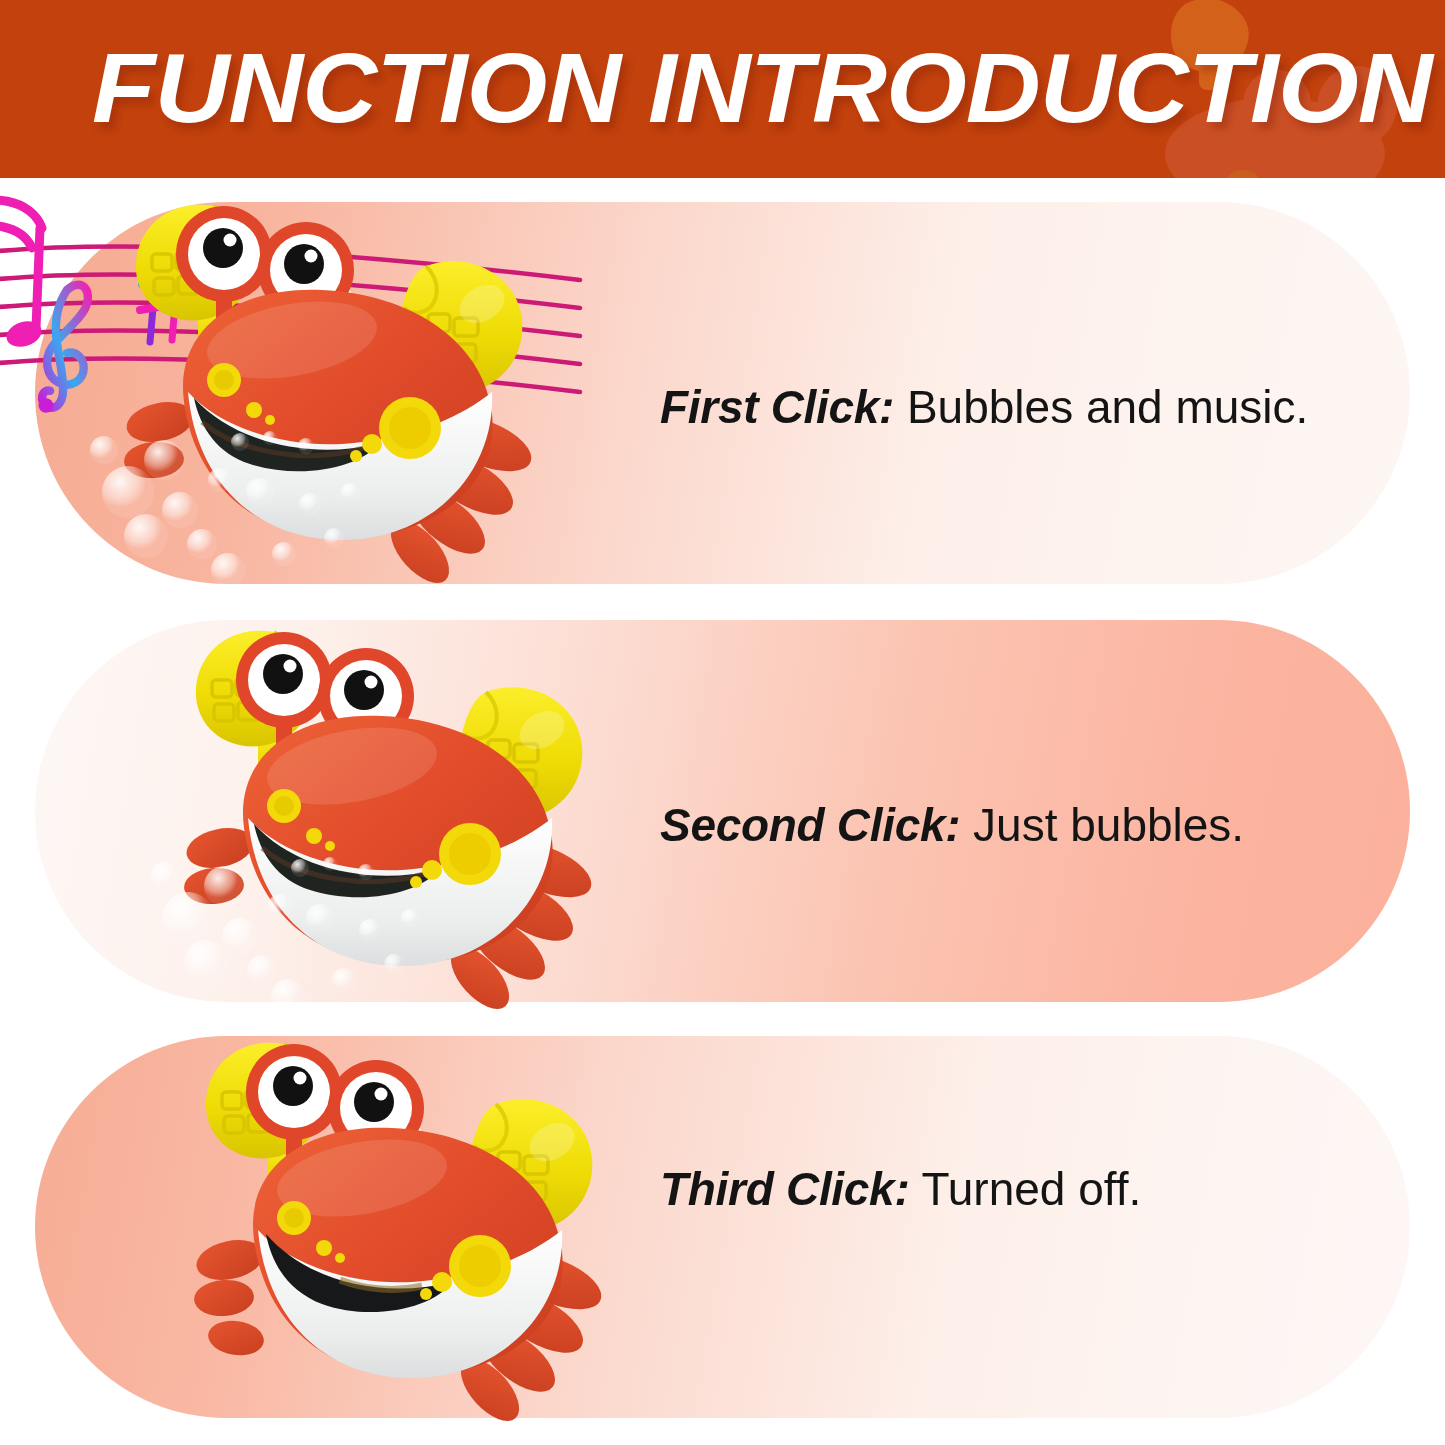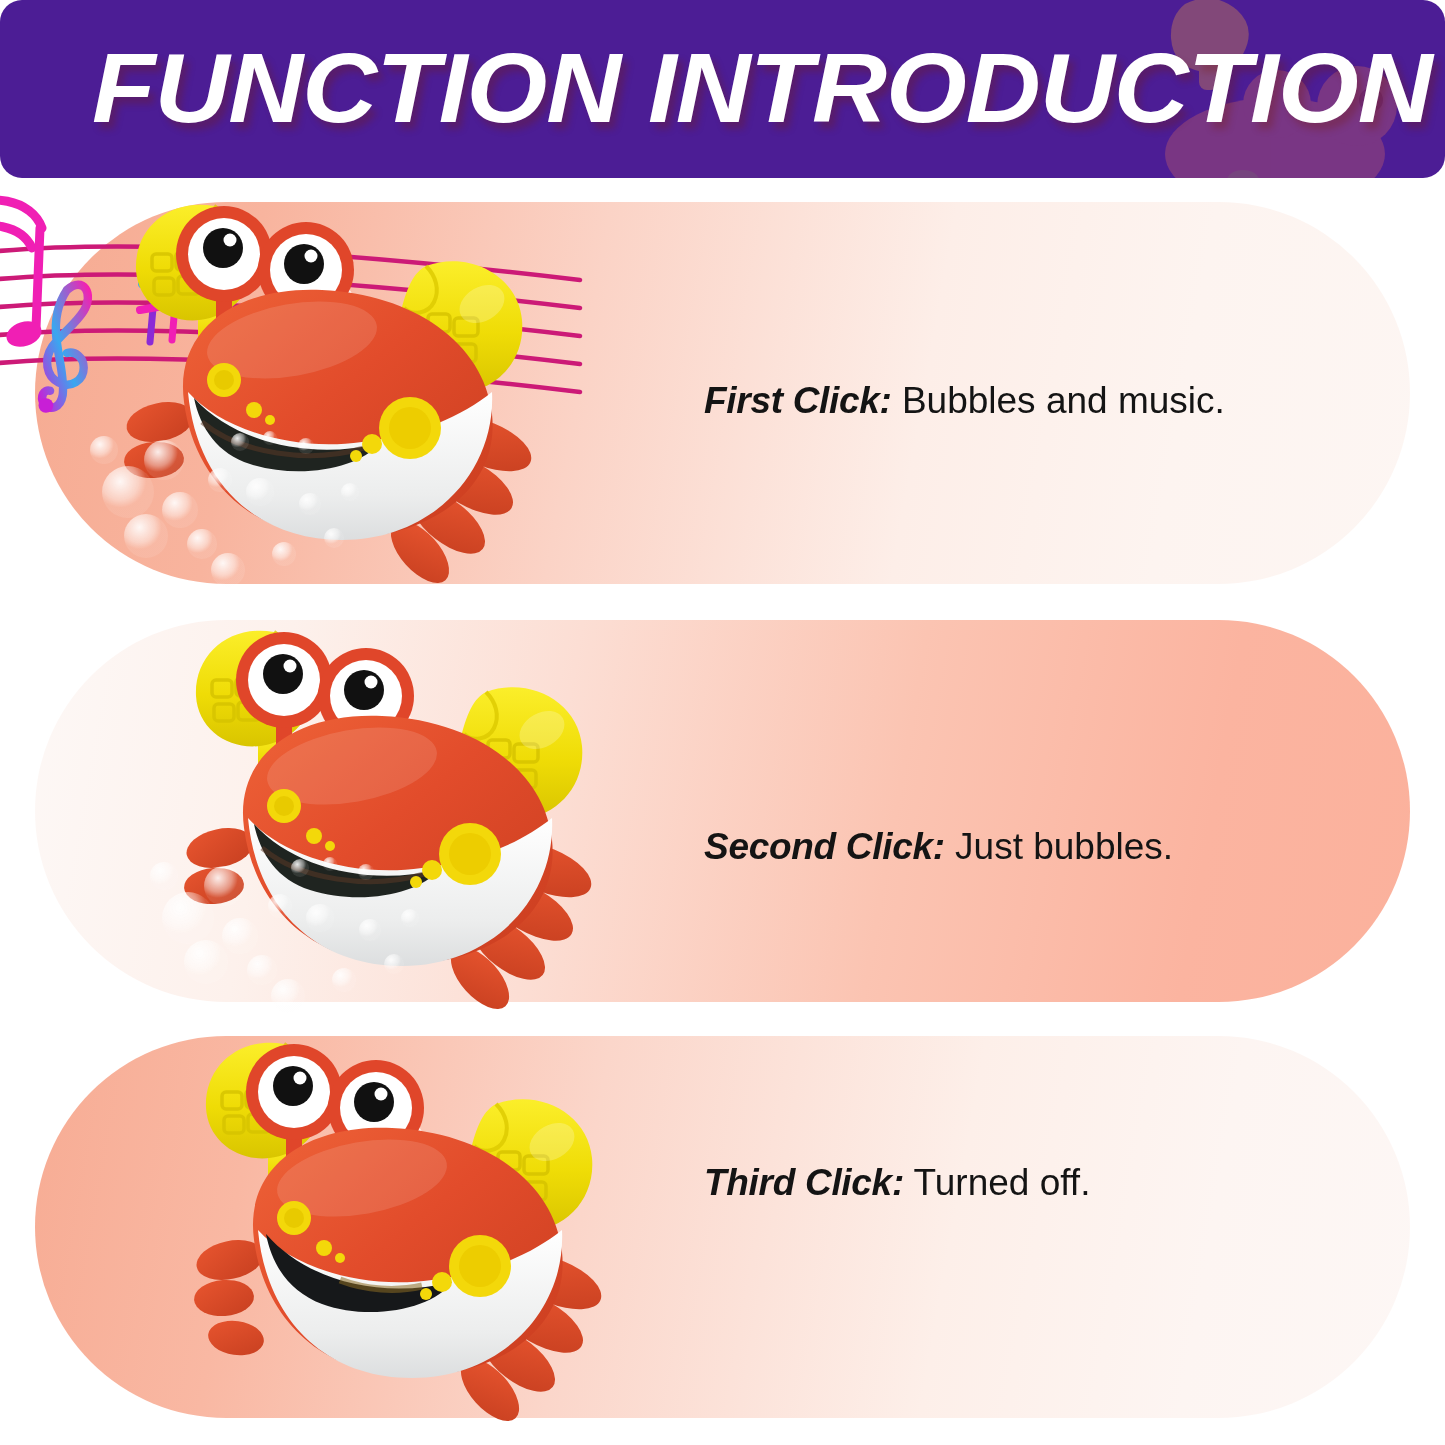--- a/index.html
+++ b/index.html
@@ -8,23 +8,22 @@
     background:#ffffff;
     font-family:"Liberation Sans", sans-serif;
     overflow:hidden;
     position:relative;
   }
   .page{position:relative;width:1445px;height:1445px;overflow:hidden;background:#fff;}
 
   
   .header{
     position:absolute;left:0;top:0;width:1445px;height:178px;
-    background:#4c1d95;
+    background:#c2410c;
     overflow:hidden;
-    border-radius:22px;
   }
   .header-deco{
     position:absolute;right:-10px;top:-6px;width:330px;height:200px;
     opacity:.30;
   }
   .header-title{
     position:absolute;left:92px;top:22px;
     font-family:"Liberation Sans", sans-serif;
     font-weight:bold;font-style:italic;
     font-size:98px;line-height:132px;
@@ -50,25 +49,24 @@
   .panel.p2{top:620px;}
   .panel.p3{top:1036px;}
   .panel.p1 .pill{background:linear-gradient(100deg,#f6ab92 0%,#f8b49e 16%,#fbd3c6 40%,#fdeee8 64%,#fdf4f0 82%,#fdf6f3 100%);}
   .panel.p2 .pill{background:linear-gradient(100deg,#fdf7f5 0%,#fdf1ec 18%,#fcdfd5 38%,#fbc5b3 62%,#fbb5a0 82%,#fbb2 100%);background:linear-gradient(100deg,#fdf8f6 0%,#fdf1ec 18%,#fcded4 38%,#fbc4b2 62%,#fbb4a0 84%,#fbb19c 100%);}
   .panel.p3 .pill{background:linear-gradient(100deg,#f7ac94 0%,#f9b8a3 16%,#fbd6ca 40%,#fdefe9 66%,#fdf5f2 84%,#fdf7f5 100%);}
 
   
   .caption{
     position:absolute;
     left:660px;
-    font-size:37px;
+    font-size:46px;
     color:#141414;
     white-space:nowrap;
     font-family:"Liberation Sans", sans-serif;
-    margin-left:44px;
   }
   .caption .lead{
     font-weight:bold;font-style:italic;
     letter-spacing:-.3px;
   }
   .caption .rest{font-weight:400;}
 
   
   .art{position:absolute;pointer-events:none;}
   .art-1{left:-20px;top:182px;width:640px;height:420px;}
@@ -382,21 +380,21 @@
         <circle cx="150" cy="300" r="14" fill="url(#bub2)"></circle>
           <circle cx="200" cy="312" r="11" fill="url(#bub2)"></circle>
         <circle cx="240" cy="300" r="9" fill="url(#bub2)"></circle>
           <circle cx="118" cy="378" r="17" fill="url(#bub2)"></circle>
         <circle cx="174" cy="362" r="12" fill="url(#bub2)"></circle>
           <circle cx="224" cy="346" r="10" fill="url(#bub2)"></circle>
       </g>
     </g>
   </svg>
 
-  <div class="caption" style="top:826px;text-align:center;">
+  <div class="caption" style="top:798px;text-align:center;">
     <span class="lead">Second Click:</span><span class="rest"> Just bubbles.</span>
   </div>
 
   <div class="panel p3">
     <div class="pill"></div>
   </div>
 
   <svg class="art art-3" viewBox="0 0 520 420" xmlns="http://www.w3.org/2000/svg">
     <defs>
       <linearGradient id="shell3" x1="0" y1="0" x2="1" y2="1">

